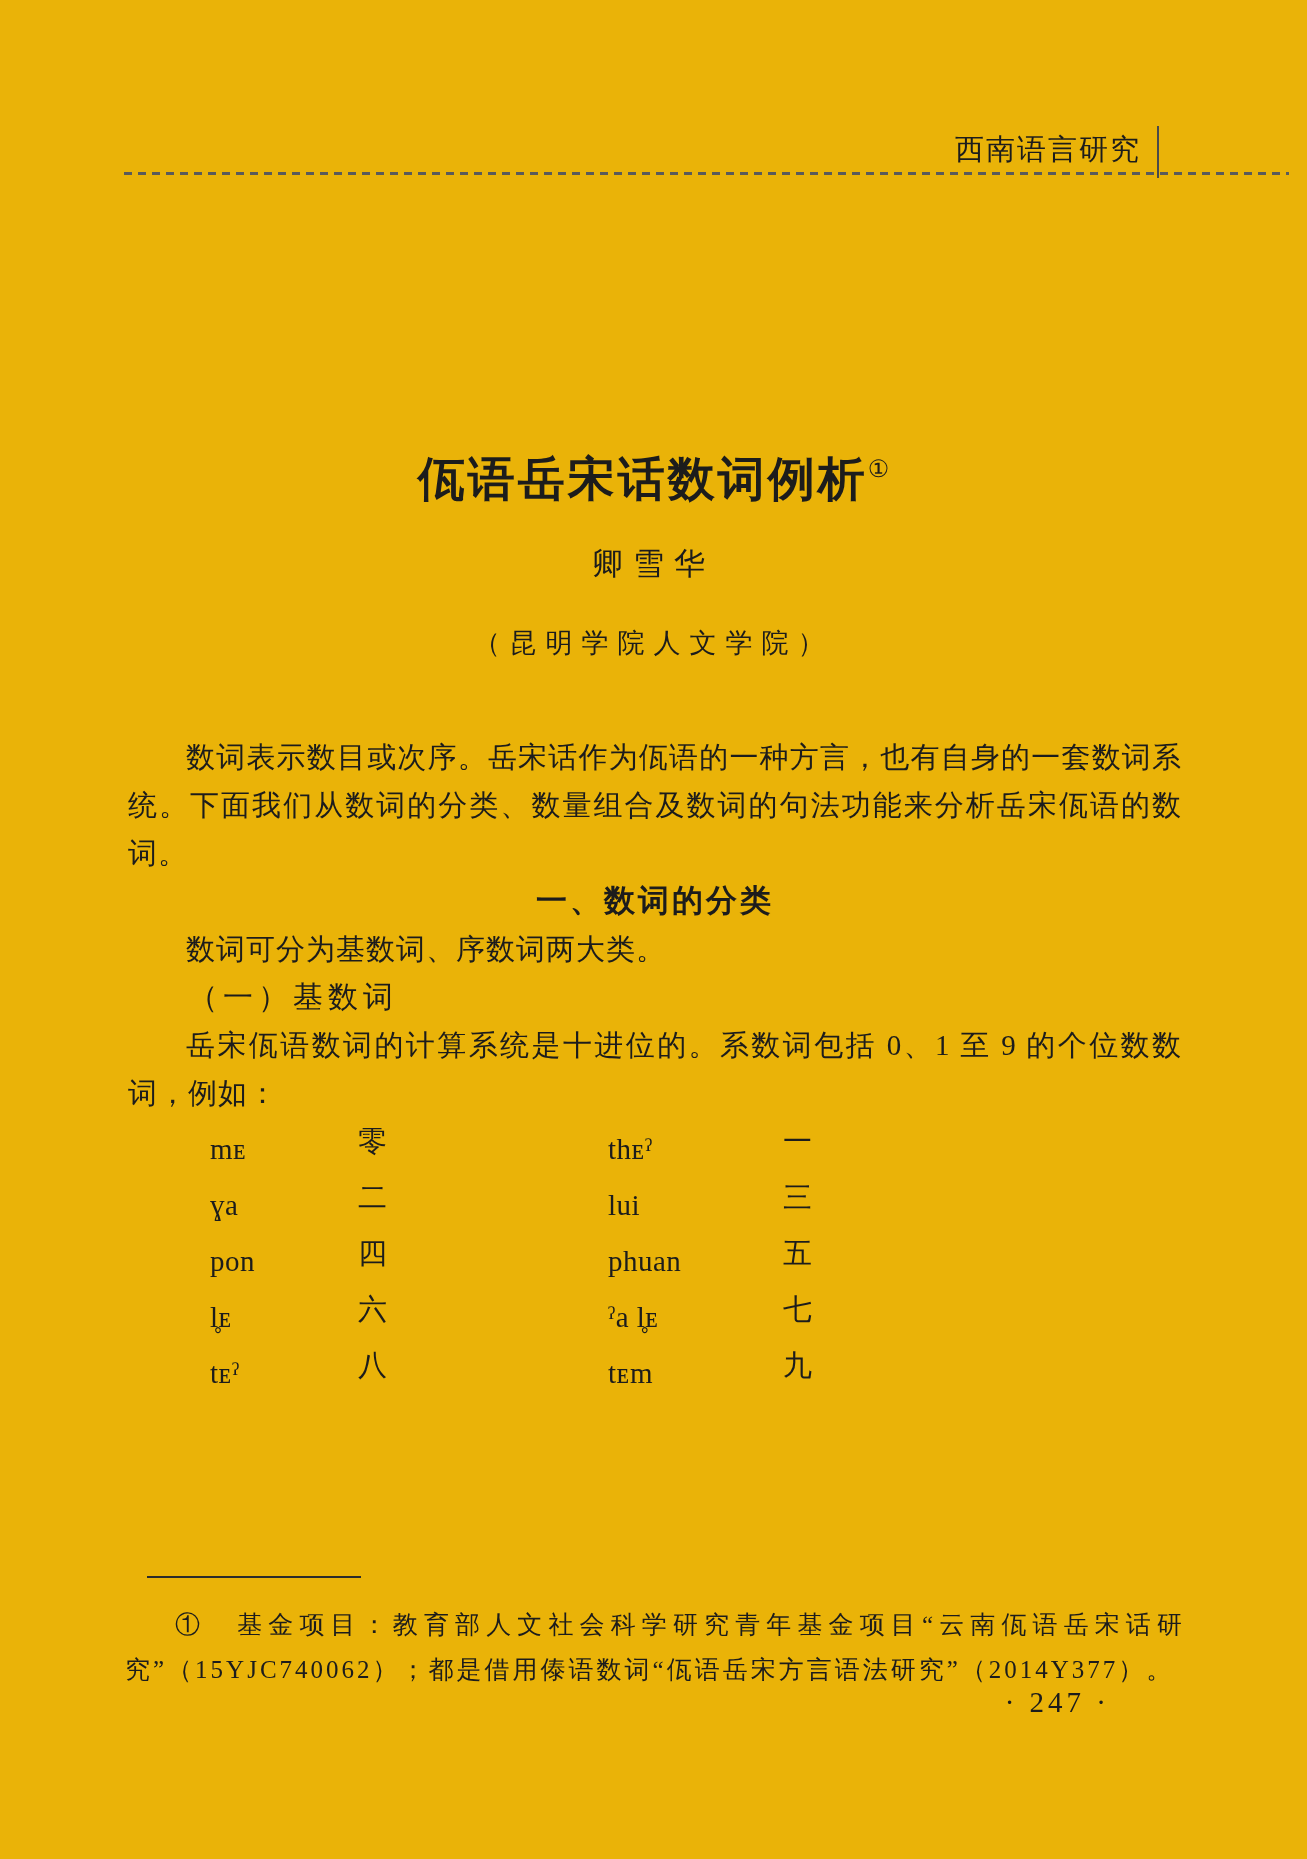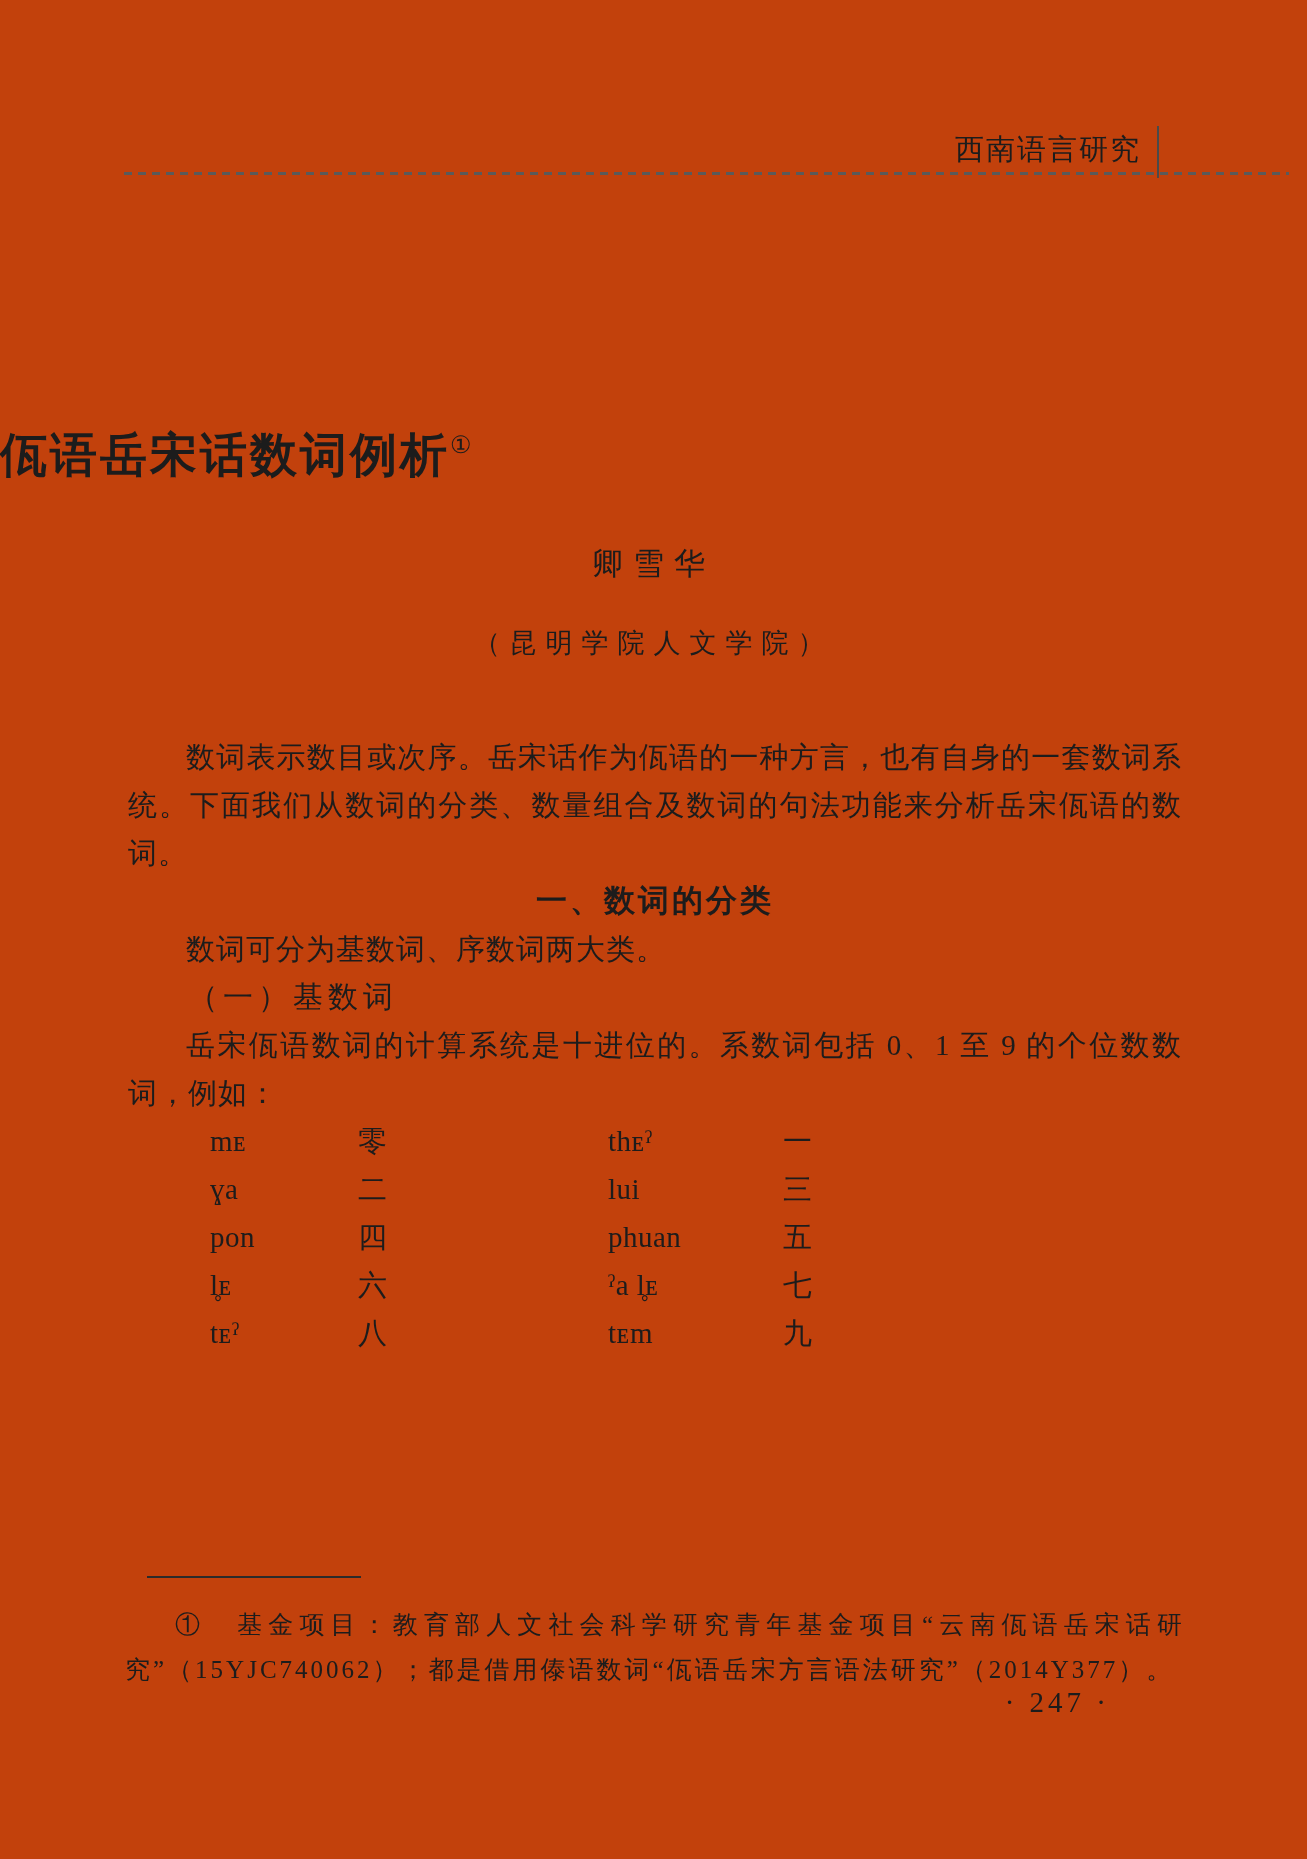--- a/index.html
+++ b/index.html
@@ -1,41 +1,41 @@
 <!DOCTYPE html>
 <html><head>
 <meta charset="utf-8">
 <style>
   html,body{margin:0;padding:0;background:#e8e8e8;}
   .page{
     position:relative;
     width:1307px;height:1859px;
     margin:0 auto;
-    background:#c2410c;
+    background:#eab308;
     color:#1c1c1c;
     font-family:"Liberation Serif","DejaVu Serif",serif;
     overflow:hidden;
   }
   
   .journal-title{
     position:absolute;top:130px;left:955px;width:200px;
     font-size:29px;letter-spacing:2px;white-space:nowrap;
   }
   .header-vbar{
     position:absolute;top:126px;left:1157px;width:2px;height:52px;
     background:#4a4a4a;
   }
   .header-dash{
     position:absolute;top:172px;left:124px;right:18px;height:3px;
     background:repeating-linear-gradient(90deg,#5a5a5a 0 8px,transparent 8px 14px);
   }
   
   .article-title{
-    position:absolute;top:424px;left:0;width:100%;
-    font-size:47px;font-weight:bold;letter-spacing:3px;
+    position:absolute;top:448px;left:0;width:100%;
+    text-align:center;font-size:47px;font-weight:bold;letter-spacing:3px;
   }
   .article-title sup{font-size:24px;font-weight:normal;vertical-align:18px;letter-spacing:0;}
   .author{
     position:absolute;top:543px;left:0;width:100%;
     text-align:center;font-size:31px;letter-spacing:10px;
   }
   .affiliation{
     position:absolute;top:598px;left:0;width:100%;
     text-align:center;font-size:27px;letter-spacing:9px;margin-top:27px;
   }
@@ -56,21 +56,21 @@
     margin:0;text-indent:2em;font-size:30px;letter-spacing:5px;line-height:48px;
   }
   
   .numeral-table{margin-top:0;}
   .num-row{
     display:grid;
     grid-template-columns:148px 250px 175px 1fr;
     padding-left:82px;
     line-height:48px;
   }
-  .ipa{font-family:"Liberation Serif","DejaVu Serif","DejaVu Sans",serif;letter-spacing:0.5px;}
+  .ipa{font-family:"Liberation Serif","DejaVu Serif","DejaVu Sans",serif;letter-spacing:0.5px;margin-top:8px;}
   .hanzi{letter-spacing:0;}
   
   .footnote-rule{
     position:absolute;top:1576px;left:147px;width:214px;height:2px;background:#2b2b2b;
   }
   .footnote{
     position:absolute;top:1602px;left:125px;width:1060px;
     font-size:25px;line-height:45px;letter-spacing:3px;
     text-align:justify;text-indent:2em;
   }

